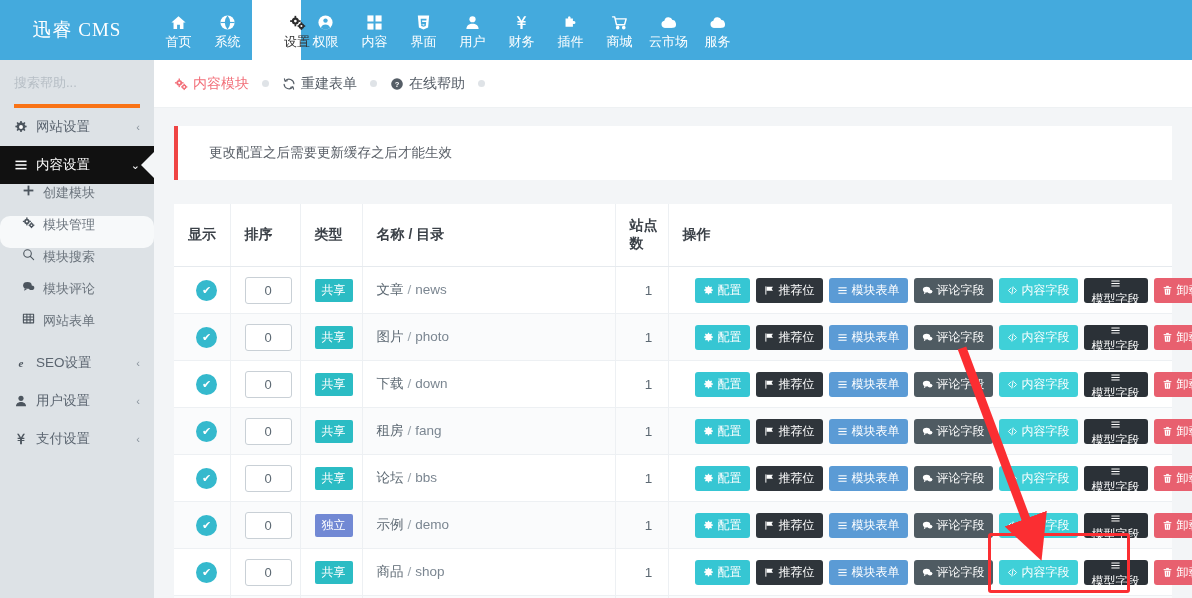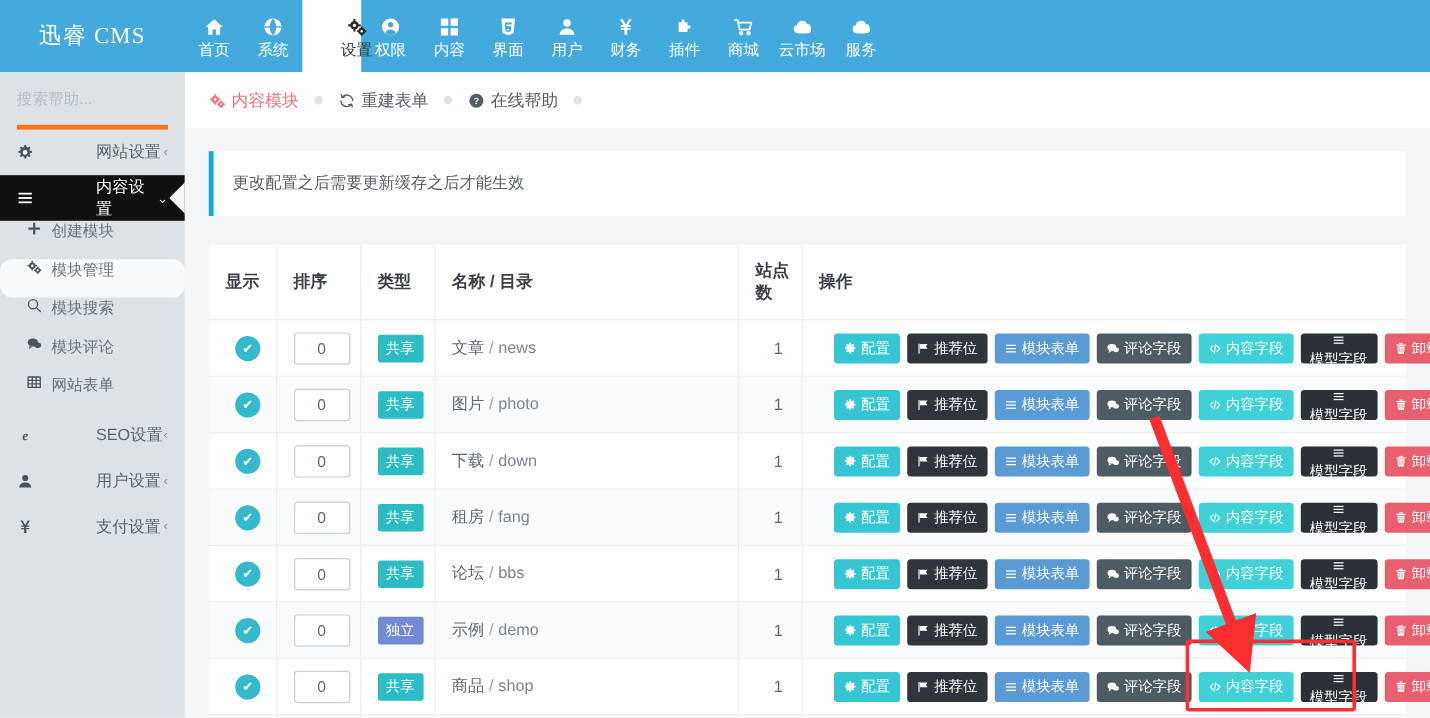--- a/index.html
+++ b/index.html
@@ -59,21 +59,21 @@
   .searchbox input::placeholder { color: #b6bec5; }
   .search-ico { color: #b6bec5; font-size: 14px; }
 
   .sideitem {
     position: relative;
     height: 36px; display: flex; align-items: center;
     padding: 0 14px; color: #5b6570; font-size: 13.5px;
     cursor: pointer;
   }
   .sideitem .sico { width: 22px; font-size: 14px; display:flex; align-items:center; }
-  .sideitem .slabel { flex: 1; margin-left: 44px; }
+  .sideitem .slabel { flex: 1; }
   .sideitem .schev { font-size: 11px; color: #8a949d; }
   .sideitem.group { height: 38px; }
   .sideitem.active-group {
     background: #111111; color: #ffffff;
   }
   .sideitem.active-group .schev { color: #ffffff; }
   .sideitem.active-group::after {
     content: ""; position: absolute; right: -14px; top: 0;
     width: 0; height: 0;
     border-top: 19px solid transparent;
@@ -112,23 +112,23 @@
   .crumb.red { color: #f2707a; }
   .crumb .cico { font-size: 13px; display:flex; }
   .dot {
     width: 7px; height: 7px; border-radius: 50%;
     background: #dfe3e7; margin: 0 13px;
   }
 
   .notice {
     margin: 18px 20px 0 20px;
     background: #ffffff;
-    border-left: 4px solid #0ea5e9;
+    border-left: 4px solid #ef4444;
     height: 54px; display: flex; align-items: center;
-    padding-left: 16px;
+    padding-left: 31px;
     font-size: 13.5px; color: #5a6068;
   }
 
   .panel {
     margin: 24px 20px 0 20px;
     background: #ffffff;
     min-height: 420px;
   }
   table.modtable { width: 100%; border-collapse: collapse; table-layout: fixed; }
   table.modtable th {

